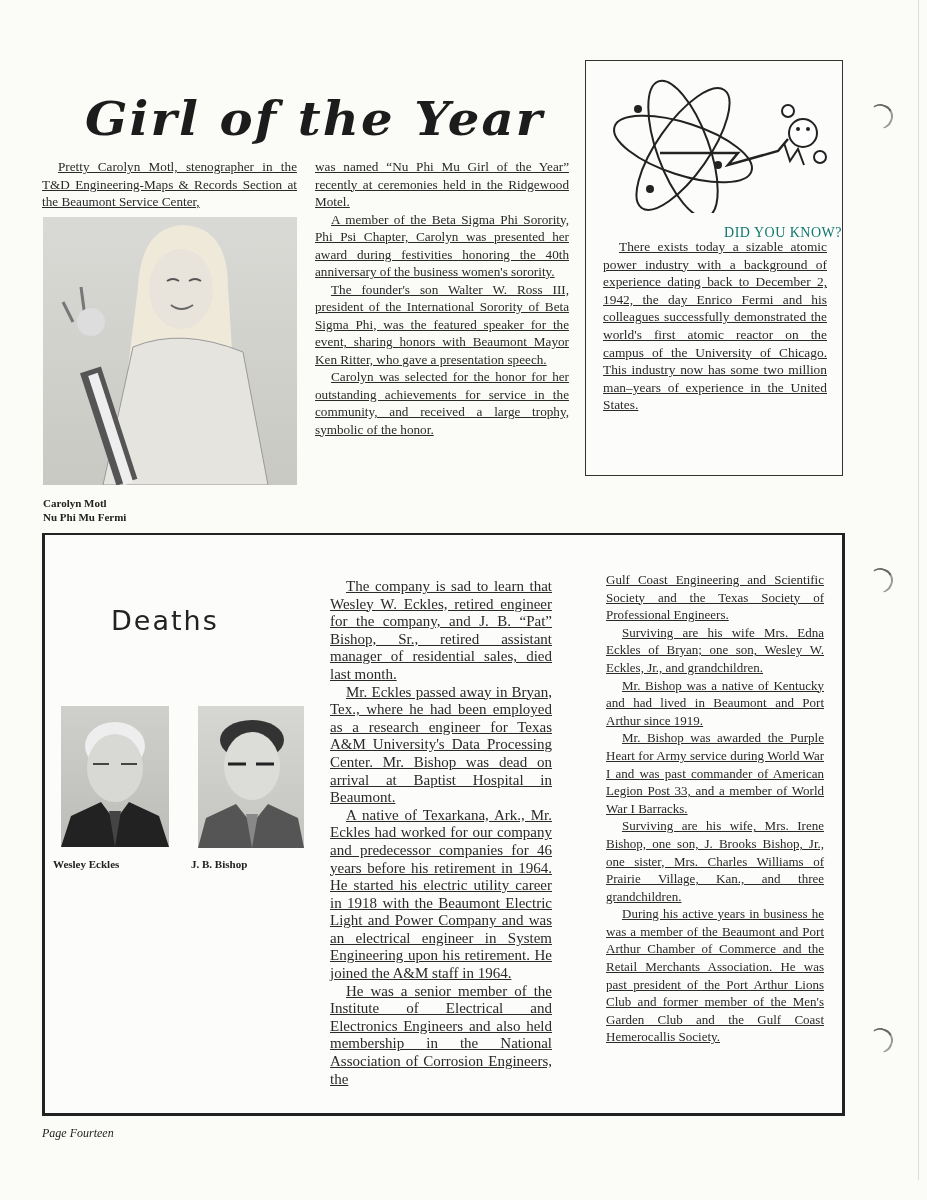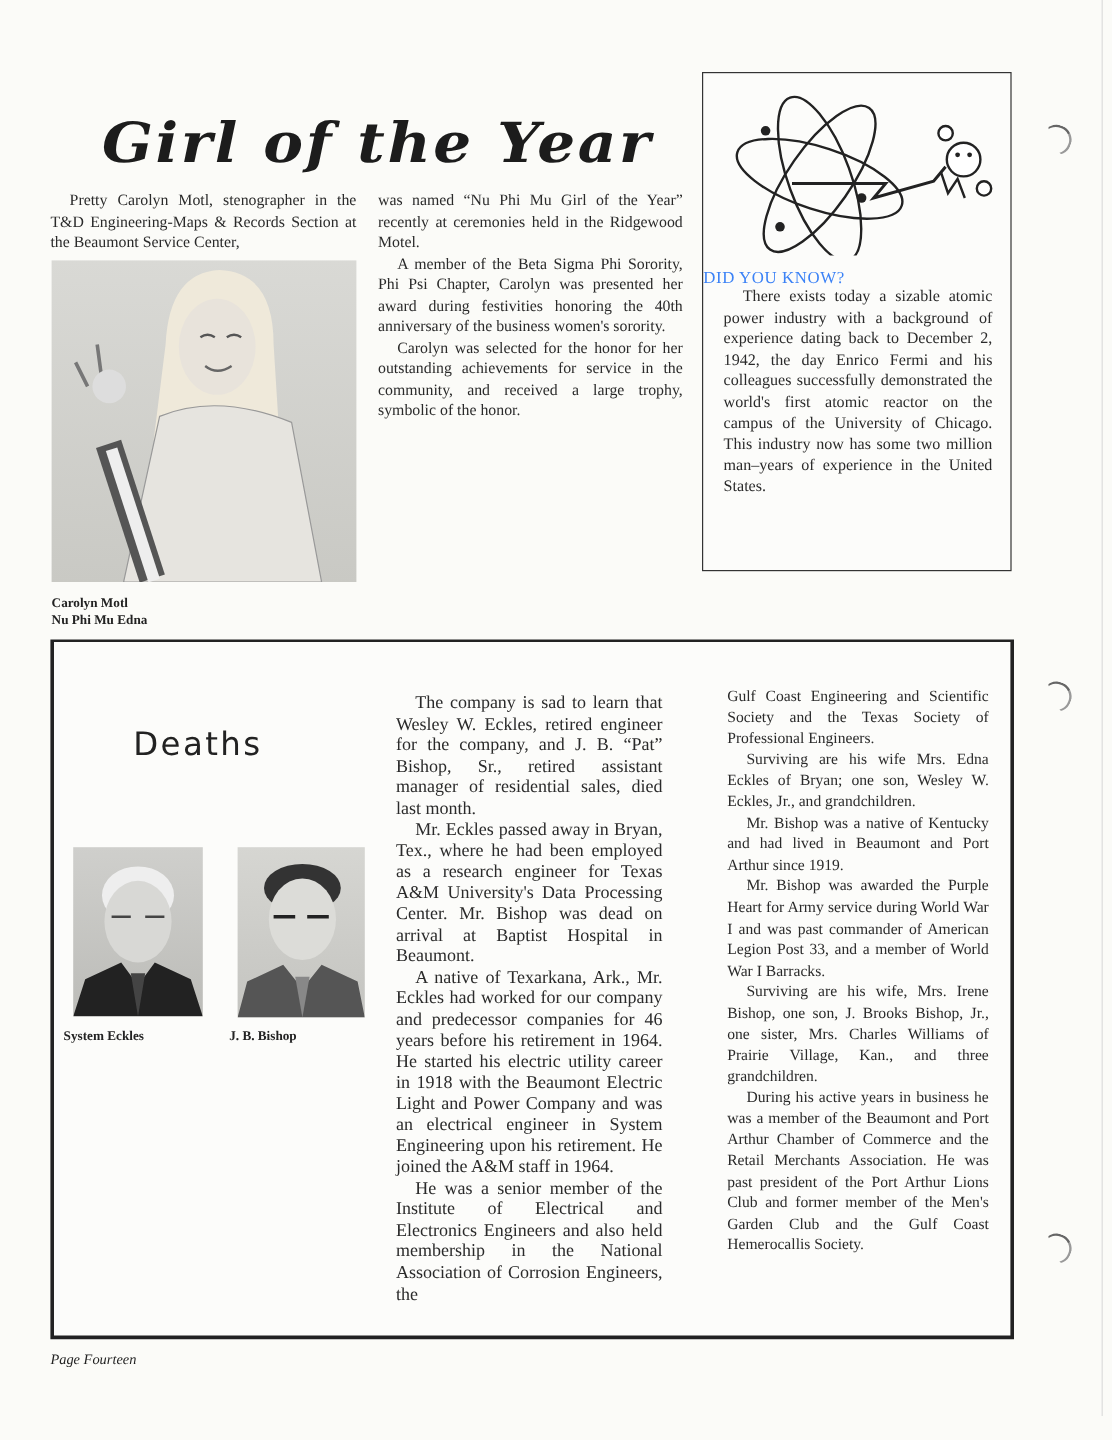--- a/index.html
+++ b/index.html
@@ -2,30 +2,30 @@
 <html><head>
 <meta charset="utf-8">
 <style>
   html, body { margin:0; padding:0; }
   body { width:927px; height:1200px; background:#fbfbf8; position:relative; overflow:hidden;
          font-family:"Liberation Serif","DejaVu Serif",serif; color:#2a2a2a; }
   .abs { position:absolute; }
   .title { left:85px; top:92px; font-family:"DejaVu Serif",serif; font-weight:bold; font-style:italic;
            font-size:46px; letter-spacing:2px; color:#1c1c1c; transform:scaleX(1.08); transform-origin:left; }
   .col { font-size:13.2px; line-height:17.5px; text-align:justify; }
-  .col p { margin:0; text-indent:16px; }
+  .col p { margin:0; text-indent:16px;text-decoration:underline; }
   .col p.noind { text-indent:0; }
   .photo { background:#cfcfcb; overflow:hidden; }
   .caption { font-weight:bold; font-size:11px; line-height:14px; text-align:left; color:#222; }
   .box { border:1.5px solid #333; background:#fcfcfa; }
   .deaths-box { border:3px solid #222; border-top-width:2px; }
   .hole { width:22px; height:22px; border-radius:50%; border-top:2px solid #666; border-right:2px solid #999;
           border-left:1px solid transparent; border-bottom:1px solid transparent; transform:rotate(20deg); }
   .deaths-title { font-family:"DejaVu Sans",sans-serif; font-size:27px; letter-spacing:2px; color:#222; font-weight:normal; }
-  .dyk { font-size:14px; letter-spacing:0.5px; text-align:left; color:#3b82f6; }
+  .dyk { font-size:14px; letter-spacing:0.5px; text-align:right; color:#0f766e; }
   .footer { font-style:italic; font-size:12px; color:#222; }
 </style>
 </head>
 <body>
 
 <div class="abs hole" style="left:868px;top:104px;"></div>
 <div class="abs hole" style="left:868px;top:568px;"></div>
 <div class="abs hole" style="left:868px;top:1028px;"></div>
 <div class="abs" style="left:918px;top:0;width:1px;height:1180px;background:#ddd;"></div>
 
@@ -43,26 +43,27 @@
     <path d="M128 88 q10 8 22 0" stroke="#666" stroke-width="2" fill="none"></path>
     <path d="M90 130 Q138 110 200 135 L225 268 L60 268 Z" fill="#e6e4df" stroke="#999"></path>
     <rect x="55" y="150" width="22" height="118" fill="#555" transform="rotate(-18 66 210)"></rect>
     <rect x="62" y="155" width="10" height="115" fill="#eee" transform="rotate(-18 66 210)"></rect>
     <path d="M20 85 L30 105 M38 70 L42 100" stroke="#777" stroke-width="3"></path>
     <circle cx="48" cy="105" r="14" fill="#ddd"></circle>
   </svg>
 </div>
 <div class="abs caption" style="left:43px;top:496px;width:254px;">
   <div>Carolyn Motl</div>
-  <div>Nu Phi Mu Edna</div>
+  <div>Nu Phi Mu Fermi</div>
 </div>
 
 <div class="abs col" style="left:315px;top:158px;width:254px;">
   <p class="noind">was named “Nu Phi Mu Girl of the Year” recently at ceremonies held in the Ridgewood Motel.</p>
   <p>A member of the Beta Sigma Phi Sorority, Phi Psi Chapter, Carolyn was presented her award during festivities honoring the 40th anniversary of the business women's sorority.</p>
+  <p>The founder's son Walter W. Ross III, president of the International Sorority of Beta Sigma Phi, was the featured speaker for the event, sharing honors with Beaumont Mayor Ken Ritter, who gave a presentation speech.</p>
   <p>Carolyn was selected for the honor for her outstanding achievements for service in the community, and received a large trophy, symbolic of the honor.</p>
 </div>
 
 <div class="abs box" style="left:585px;top:60px;width:256px;height:414px;">
   <svg class="abs" style="left:12px;top:12px;" width="232" height="140" viewBox="0 0 232 140">
     <g fill="none" stroke="#222" stroke-width="2">
       <ellipse cx="85" cy="76" rx="72" ry="26" transform="rotate(18 85 76)"></ellipse>
       <ellipse cx="85" cy="76" rx="72" ry="26" transform="rotate(-55 85 76)"></ellipse>
       <ellipse cx="85" cy="76" rx="72" ry="26" transform="rotate(70 85 76)"></ellipse>
       <path d="M62 80 L140 80 L130 92 L180 78 L190 66" stroke-width="2.5"></path>
@@ -97,21 +98,21 @@
   </div>
   <div class="abs photo" style="left:153px;top:171px;width:106px;height:142px;background:linear-gradient(180deg,#d6d6d2,#c4c4c0);">
     <svg width="106" height="142" viewBox="0 0 106 142">
       <ellipse cx="54" cy="34" rx="32" ry="20" fill="#333"></ellipse>
       <ellipse cx="54" cy="60" rx="28" ry="34" fill="#dcdcd8"></ellipse>
       <path d="M30 58 h18 M58 58 h18" stroke="#222" stroke-width="3"></path>
       <path d="M0 142 L8 112 L38 98 L54 118 L70 98 L100 112 L106 142 Z" fill="#555"></path>
       <path d="M48 108 L54 142 L60 108 Z" fill="#888"></path>
     </svg>
   </div>
-  <div class="abs caption" style="left:8px;top:322px;width:120px;">System Eckles</div>
+  <div class="abs caption" style="left:8px;top:322px;width:120px;">Wesley Eckles</div>
   <div class="abs caption" style="left:146px;top:322px;width:120px;">J. B. Bishop</div>
 
   <div class="abs col" style="left:285px;top:43px;width:222px;font-size:15px;line-height:17.6px;">
     <p>The company is sad to learn that Wesley W. Eckles, retired engineer for the company, and J. B. “Pat” Bishop, Sr., retired assistant manager of residential sales, died last month.</p>
     <p>Mr. Eckles passed away in Bryan, Tex., where he had been employed as a research engineer for Texas A&amp;M University's Data Processing Center. Mr. Bishop was dead on arrival at Baptist Hospital in Beaumont.</p>
     <p>A native of Texarkana, Ark., Mr. Eckles had worked for our company and predecessor companies for 46 years before his retirement in 1964. He started his electric utility career in 1918 with the Beaumont Electric Light and Power Company and was an electrical engineer in System Engineering upon his retirement. He joined the A&amp;M staff in 1964.</p>
     <p>He was a senior member of the Institute of Electrical and Electronics Engineers and also held membership in the National Association of Corrosion Engineers, the</p>
   </div>
 
   <div class="abs col" style="left:561px;top:36px;width:218px;font-size:13px;line-height:17.6px;">

